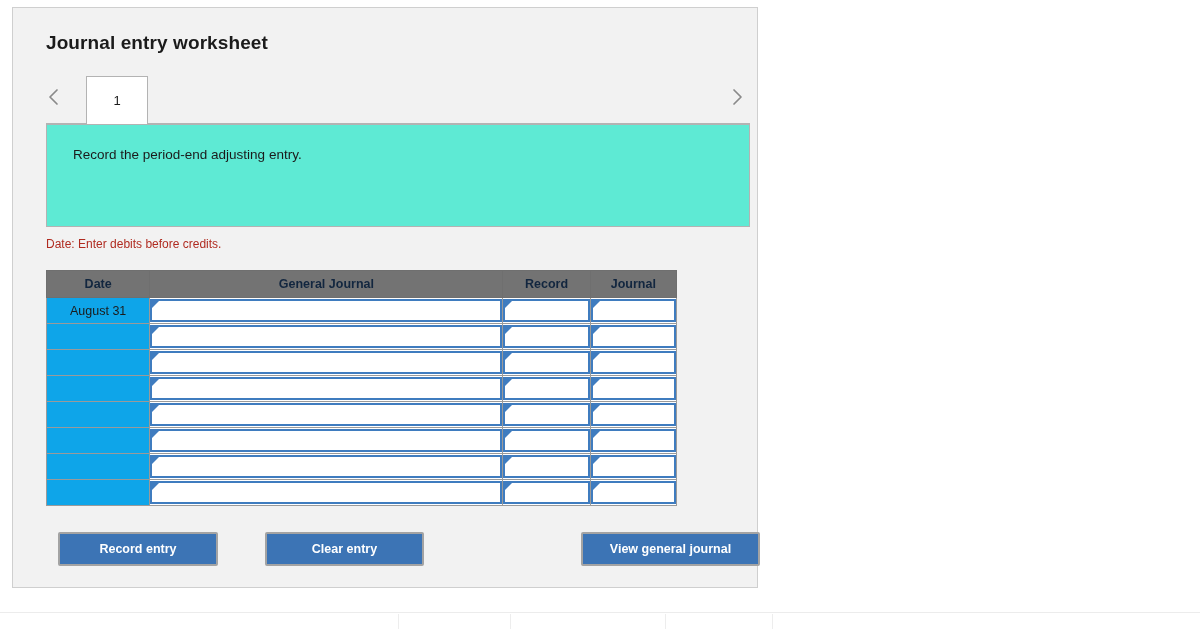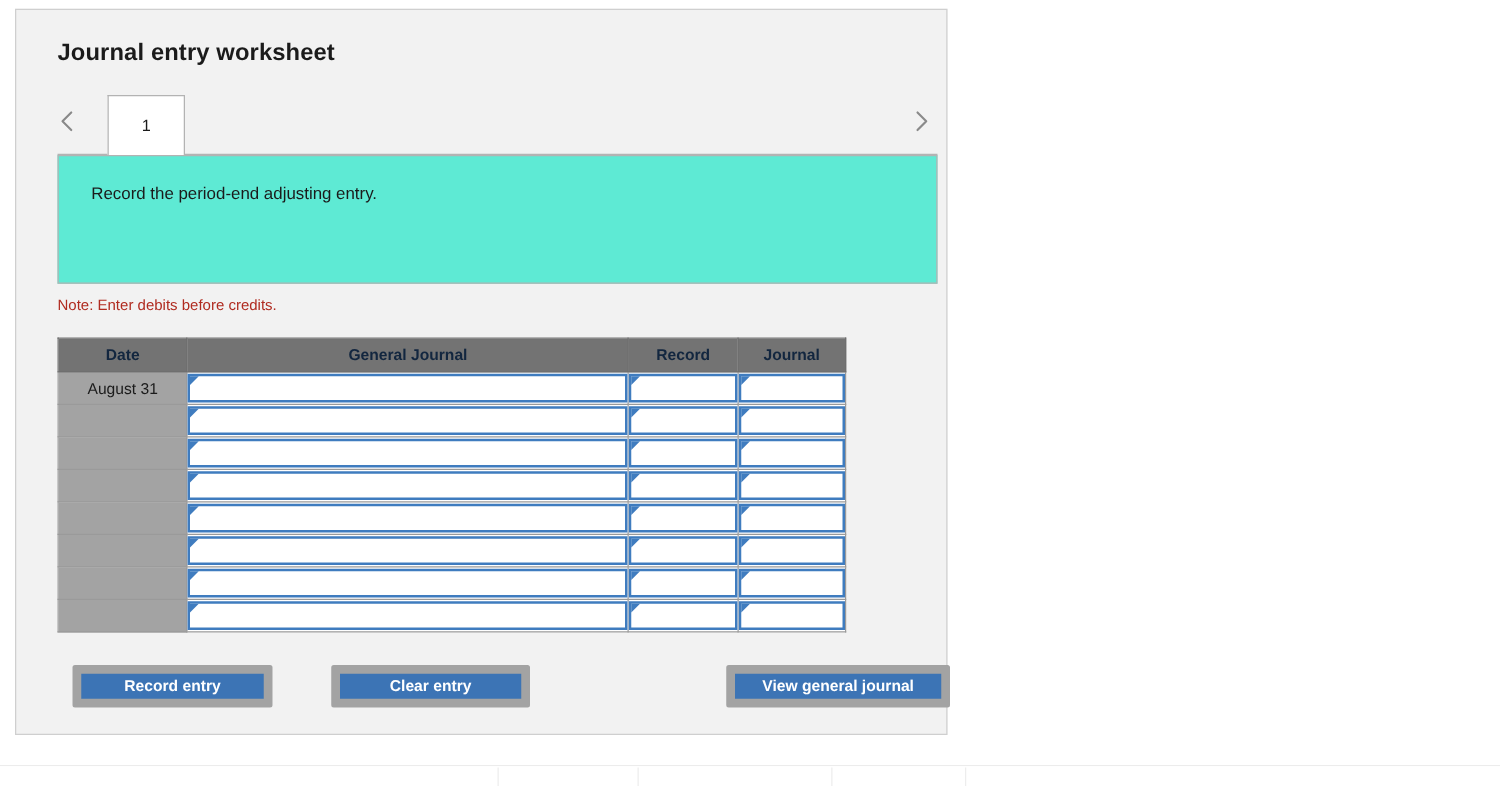--- a/index.html
+++ b/index.html
@@ -145,21 +145,21 @@
   #journal-table td {
     padding: 0;
     height: 25px;
     border: 1px solid #9a9a9a;
     vertical-align: middle;
   }
   td.date-cell {
     text-align: center;
     font-size: 12.5px;
     color: #1b1b1b;
-    background: #a3a3a3;
+    background: #0ea5e9;
   }
   col.col-date    { width: 103px; }
   col.col-journal { width: 352px; }
   col.col-debit   { width: 87px; }
   col.col-credit  { width: 86px; }
 
   
   td.input-cell {
     border: none;
     padding: 1px 1px 1px 0;
@@ -190,21 +190,21 @@
     color: #1b1b1b;
     white-space: nowrap;
     overflow: hidden;
   }
 
   
   .action-button {
     position: absolute;
     height: 34px;
     background: #3c74b5;
-    border: 7px solid #a3a3a3;
+    border: 2px solid #a3a3a3;
     border-radius: 2px;
     color: #ffffff;
     font-size: 12.5px;
     font-weight: bold;
     font-family: "Liberation Sans", sans-serif;
     cursor: pointer;
     display: flex;
     align-items: center;
     justify-content: center;
     box-sizing: border-box;
@@ -264,21 +264,21 @@
       <svg width="20" height="20" viewBox="0 0 20 20" aria-hidden="true">
         <polyline points="7,3 14,10 7,17" fill="none" stroke="#8a8a8a" stroke-width="1.7" stroke-linecap="round" stroke-linejoin="round"></polyline>
       </svg>
     </div>
   </div>
 
   <div id="instruction-panel">
     <div id="instruction-text">Record the period-end adjusting entry.</div>
   </div>
 
-  <div id="entry-note">Note: Enter debits before credits.</div>
+  <div id="entry-note">Date: Enter debits before credits.</div>
 
   <table id="journal-table">
     <colgroup>
       <col class="col-date">
       <col class="col-journal">
       <col class="col-debit">
       <col class="col-credit">
     </colgroup>
     <thead>
       <tr>

